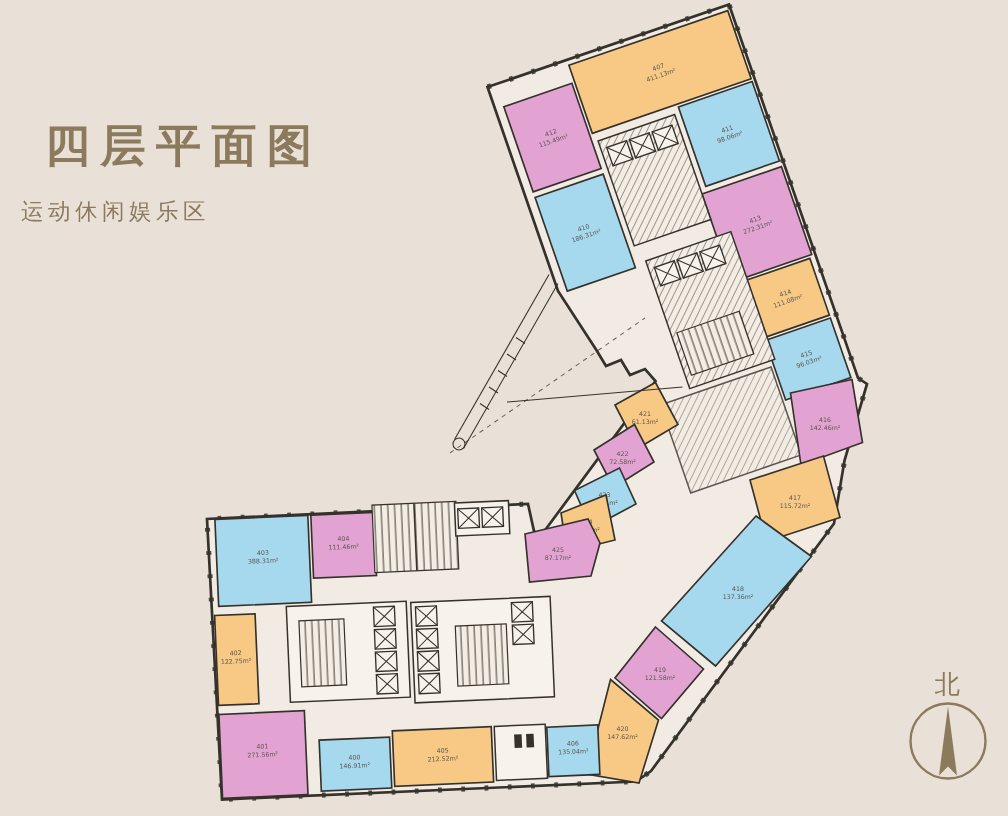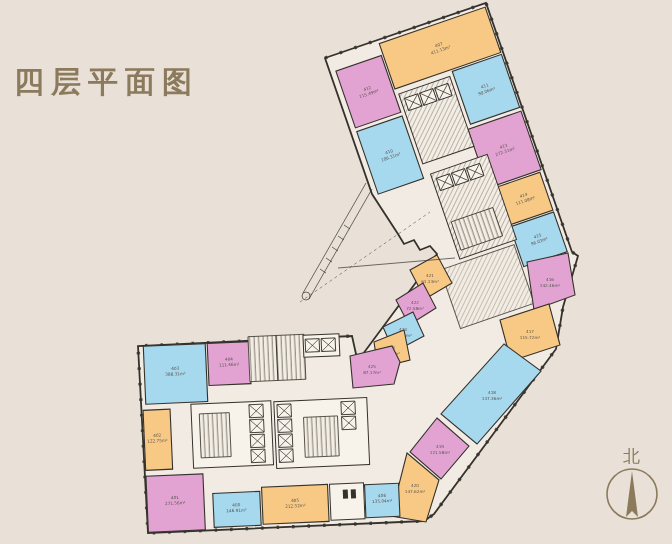--- a/index.html
+++ b/index.html
@@ -3,21 +3,21 @@
 <meta charset="utf-8">
 <style>
   html,body{margin:0;padding:0;}
   body{
     width:672px;height:544px;overflow:hidden;position:relative;
     background:var(--c-background,#e9e1d8);
     font-family:"Liberation Sans","DejaVu Sans",sans-serif;
   }
   .title-block{position:absolute;left:14px;top:64px;color:var(--c-accent,#8c7a5d);}
   .title-block h1{
-    margin:0;font-size:30px;font-weight:bold;letter-spacing:7px;line-height:1.2;
+    margin:16px;font-size:30px;font-weight:bold;letter-spacing:7px;line-height:1.2;
   }
   .title-block .subtitle{margin-top:10px;font-size:15px;letter-spacing:3px;}
   svg{position:absolute;left:0;top:0;}
   .outline{fill:var(--c-interior,#f2ebe3);stroke:var(--c-wall,#35322c);stroke-width:1.8;stroke-linejoin:miter;}
   .ticks{fill:none;stroke:var(--c-wall,#35322c);stroke-width:3.4;stroke-dasharray:2.5 13;opacity:.85;}
   .room{stroke:var(--c-wall,#35322c);stroke-width:1.1;stroke-linejoin:miter;}
   .room-pink{fill:var(--c-pink,#e2a3d3);}
   .room-blue{fill:var(--c-blue,#a6d8ee);}
   .room-orange{fill:var(--c-orange,#f7c985);}
   .core{fill:url(#hatch45);stroke:var(--c-wall,#35322c);stroke-width:1;}
@@ -28,20 +28,21 @@
   .dash{stroke:var(--c-wall,#35322c);stroke-width:.7;fill:none;stroke-dasharray:3 3;opacity:.7;}
   .compass-text{fill:var(--c-accent,#8c7a5d);font-size:17px;text-anchor:middle;letter-spacing:1px;}
   .compass-ring{fill:none;stroke:var(--c-accent,#8c7a5d);stroke-width:1.6;}
   .compass-needle{fill:var(--c-accent,#8c7a5d);}
 </style>
 </head>
 <body>
 
 <div class="title-block">
   <h1>四层平面图</h1>
+  <div class="subtitle">运动休闲娱乐区</div>
 </div>
 
 <svg width="672" height="544" viewBox="0 0 672 544">
   <defs>
     <pattern id="hatch45" width="4" height="4" patternUnits="userSpaceOnUse" patternTransform="rotate(45)">
       <rect width="4" height="4" fill="#f3ede4"></rect>
       <line x1="0" y1="0" x2="0" y2="4" stroke="#4a463f" stroke-width="0.7"></line>
     </pattern>
     <pattern id="rungsV" width="4.5" height="6" patternUnits="userSpaceOnUse">
       <rect width="4.5" height="6" fill="#f3ede4"></rect>

